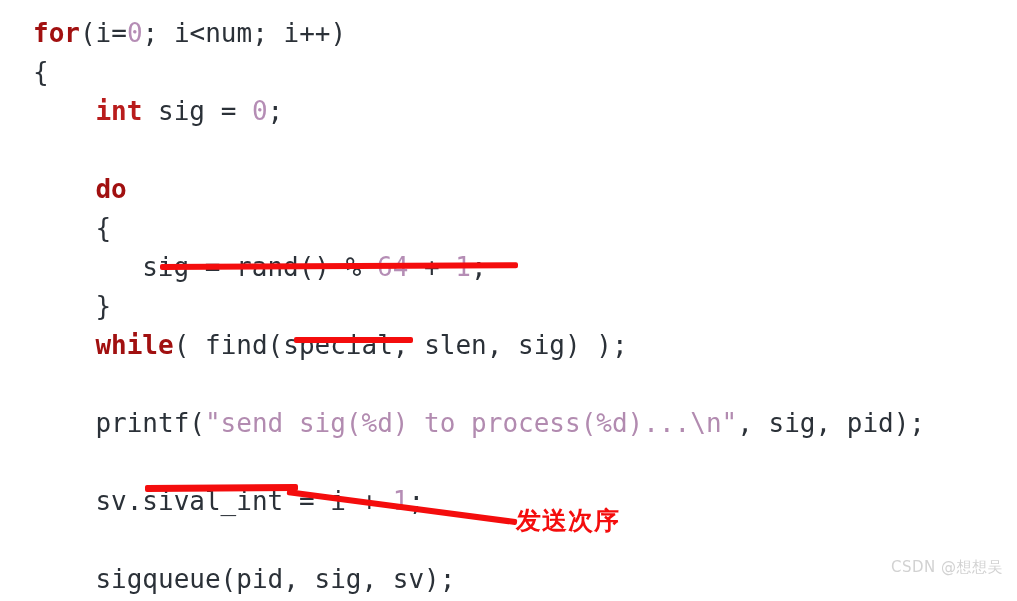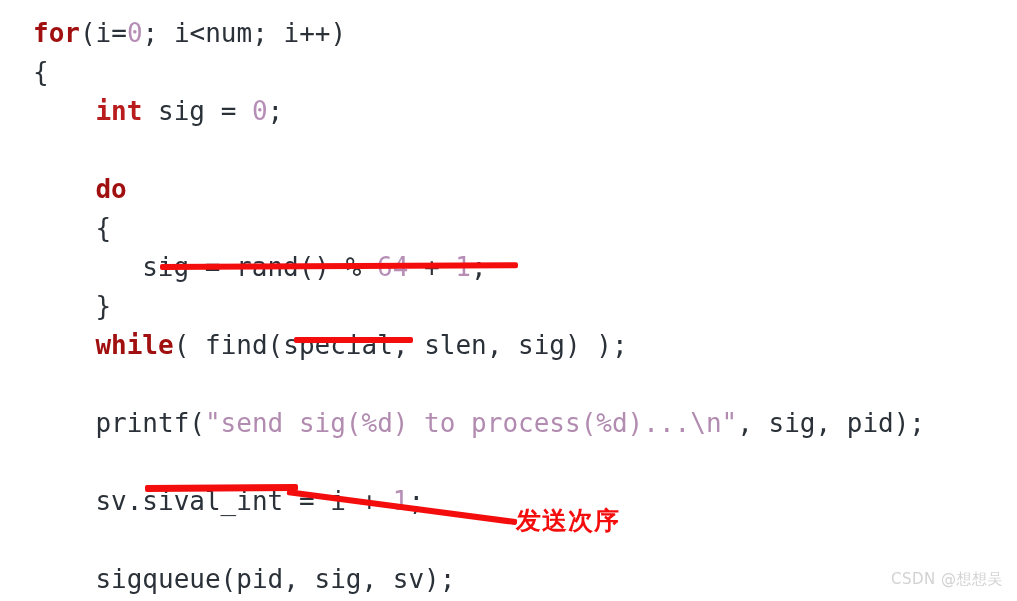--- a/index.html
+++ b/index.html
@@ -69,21 +69,21 @@
     line-height: 25px;
     color: #f40d0d;
     letter-spacing: 1px;
     white-space: nowrap;
   }
 
   
   #watermark {
     position: absolute;
     right: 14px;
-    bottom: 12px;
+    bottom: 24px;
     font-family: "DejaVu Sans", sans-serif;
     font-size: 15px;
     color: #d2d2d2;
     letter-spacing: 0.5px;
     white-space: nowrap;
   }
 </style>
 </head>
 <body>
 

